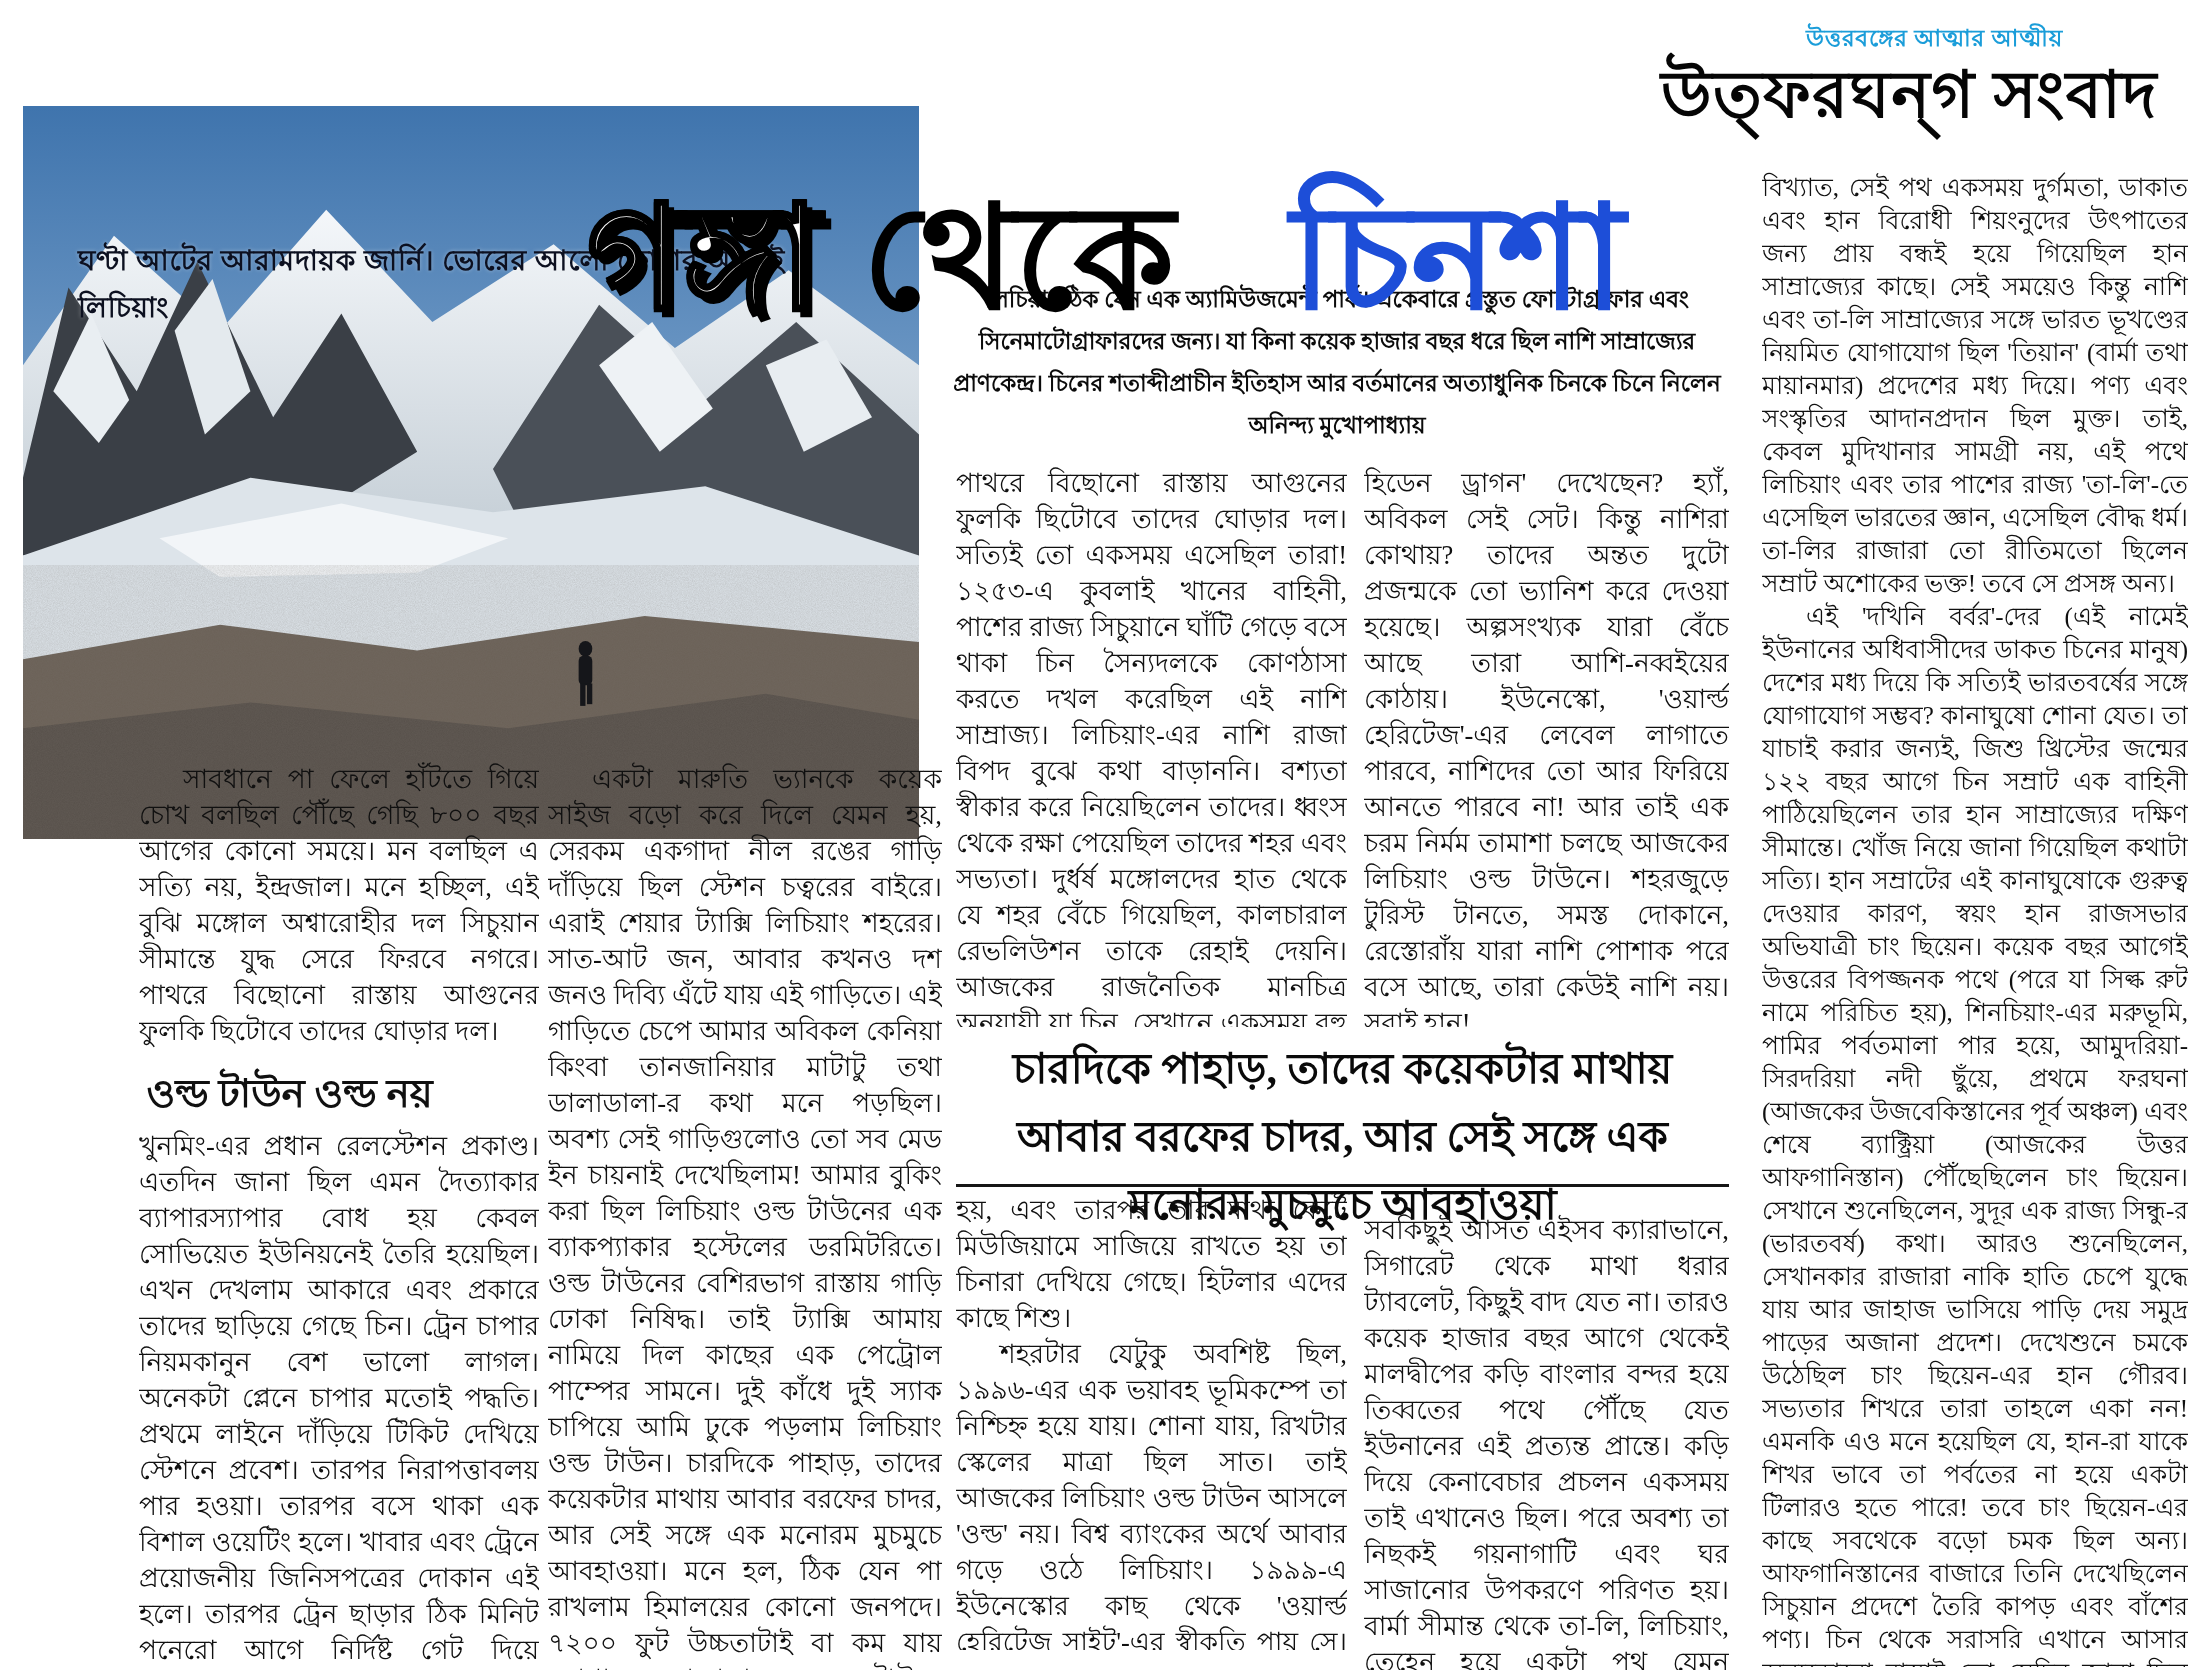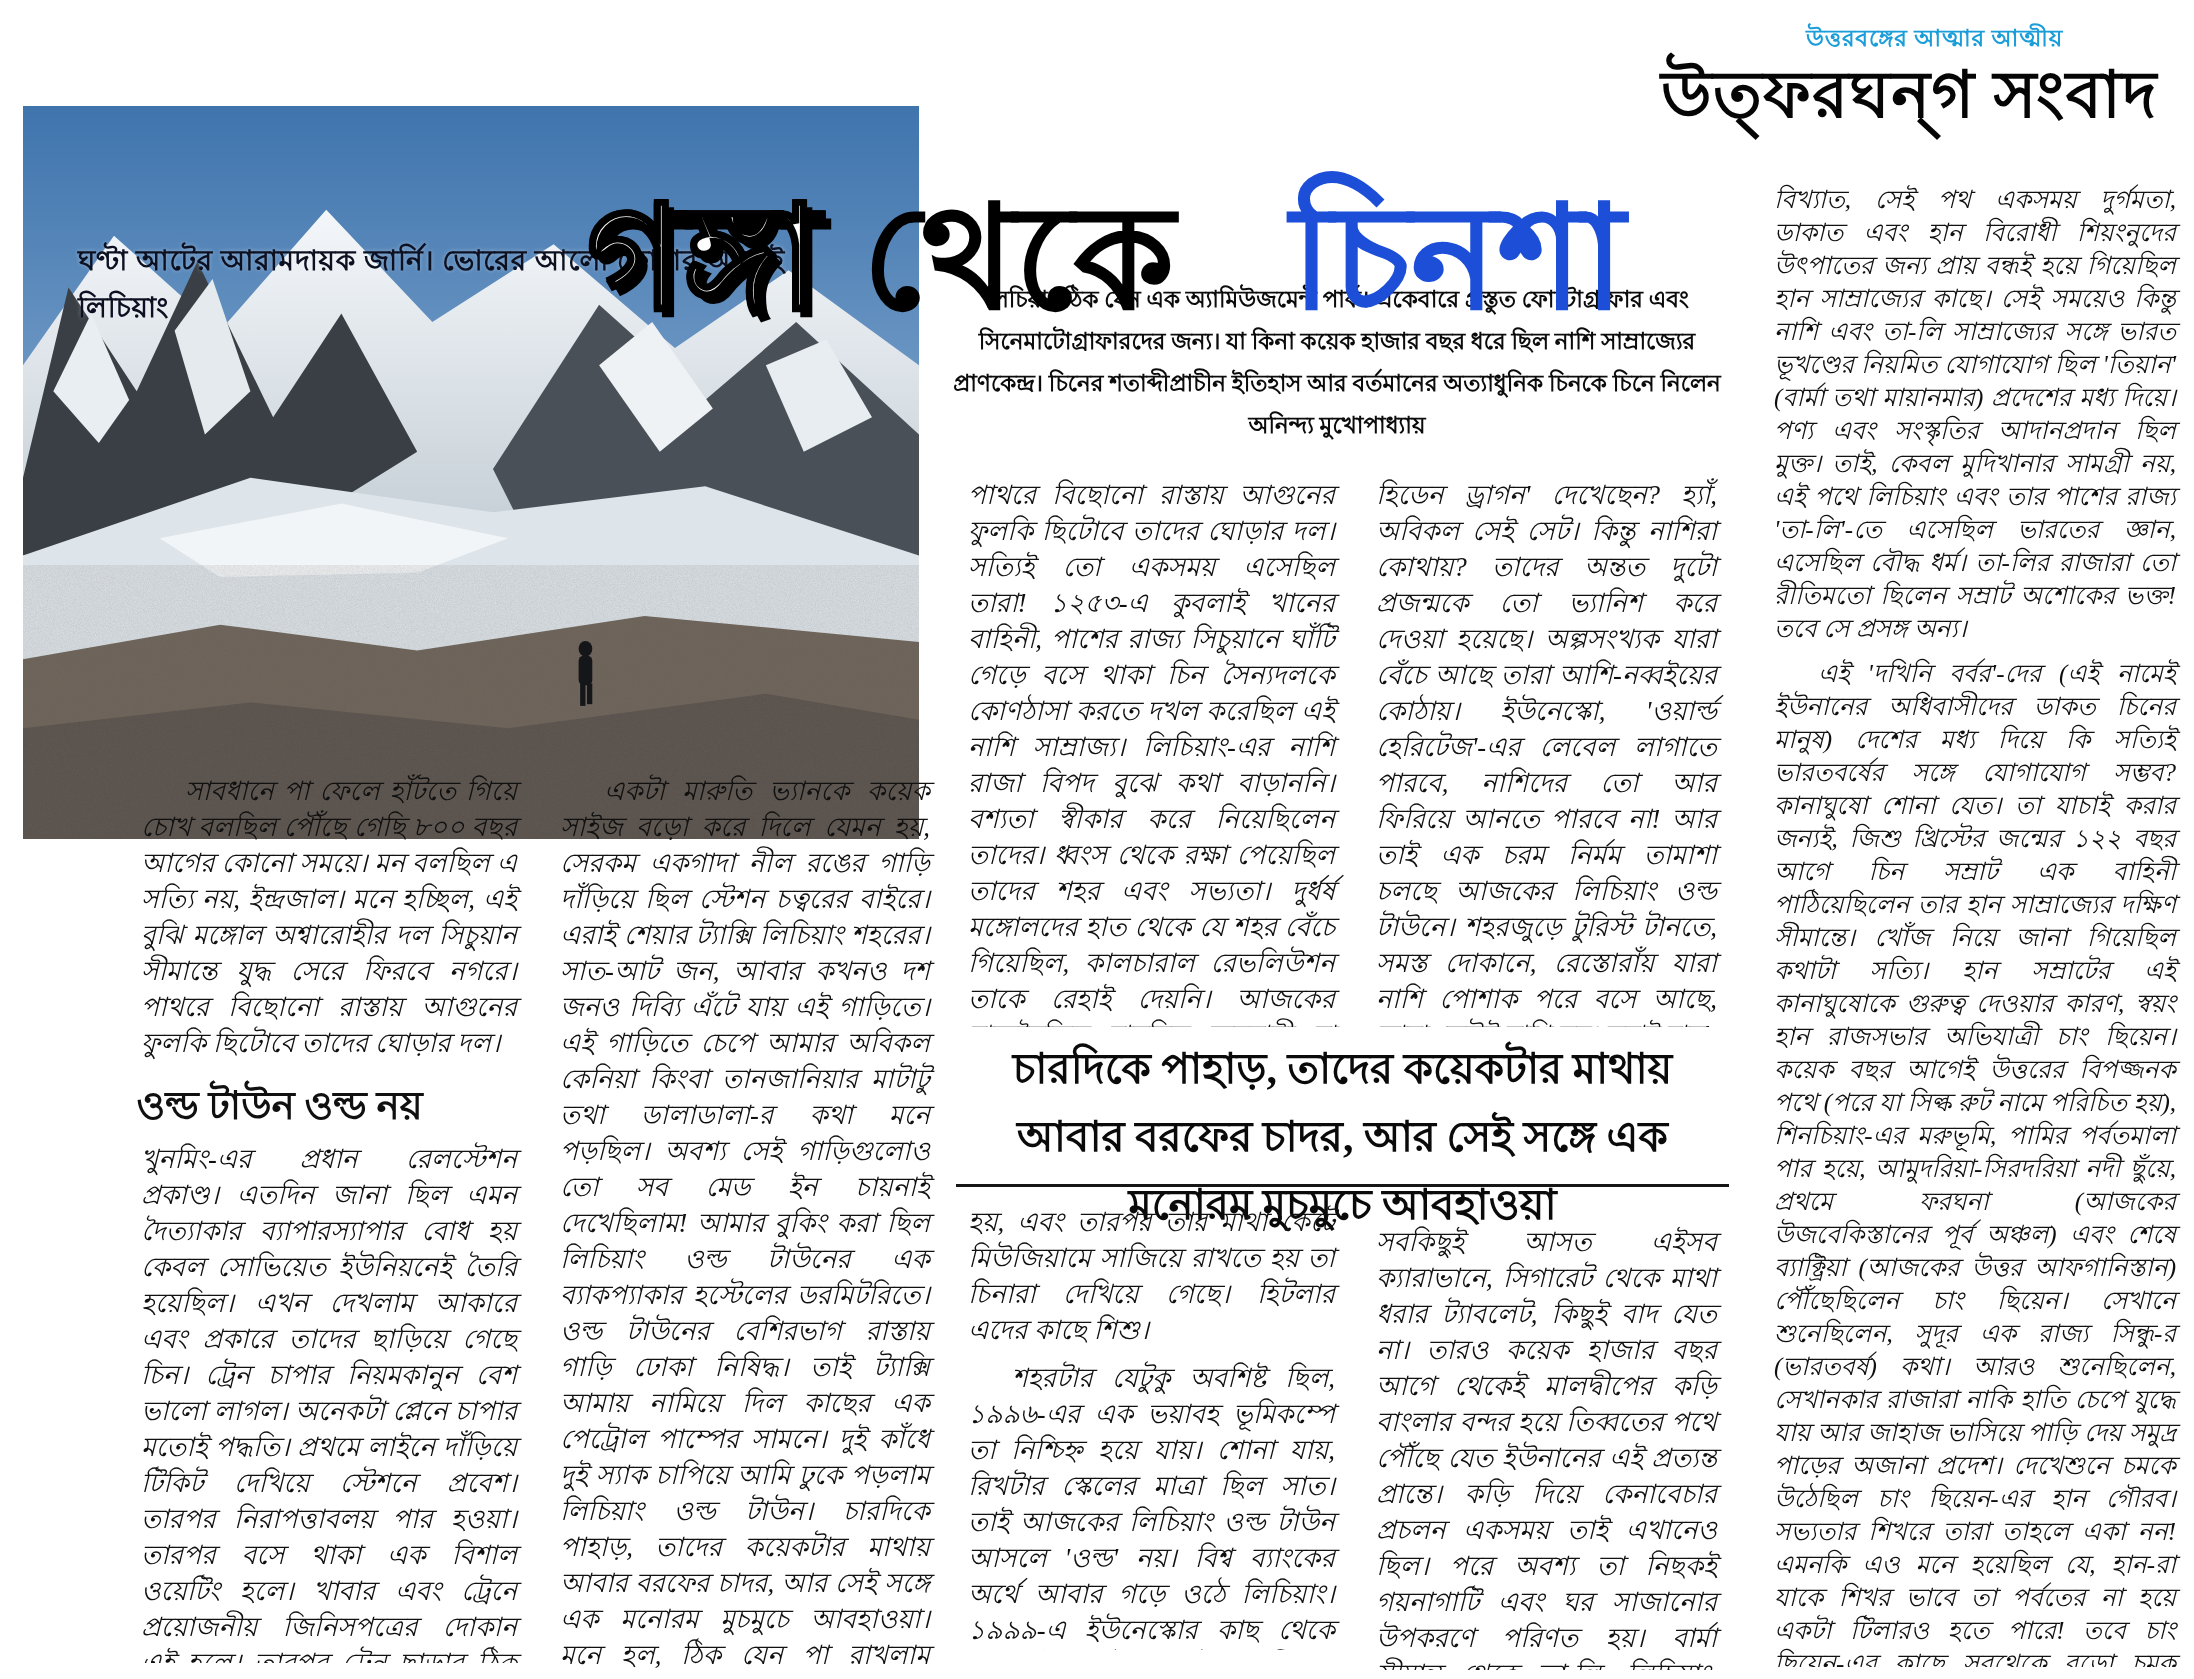--- a/index.html
+++ b/index.html
@@ -21,23 +21,23 @@
         font-weight:bold;font-size:145px;line-height:178px;white-space:nowrap;}
   .headline .w1{color:#ffffff;-webkit-text-stroke:2.3px #000;
         text-shadow:6.8px 6.8px 0 #000, -1.5px -1.5px 0 #000, 1.5px -1.5px 0 #000, -1.5px 1.5px 0 #000;}
   .headline .w2{color:#000;margin-left:42px;}
   .headline .w3{color:#1d4ed8;margin-left:116px;}
   
   .standfirst{position:absolute;left:943px;top:279px;width:788px;height:174px;
         font-size:23px;line-height:42px;font-weight:bold;text-align:center;color:#0b0b0b;}
   
   .col{position:absolute;overflow:hidden;font-size:26.5px;line-height:36px;}
-  .col p{margin:12px;text-align:justify;text-indent:44px;font-style:italic;}
+  .col p{margin:0;text-align:justify;text-indent:44px;}
   .col p.noindent{text-indent:0;}
-  .col-a{left:129px;top:761px;width:400px;height:902px;}
+  .col-a{left:139px;top:761px;width:400px;height:902px;}
   .col-b{left:548px;top:761px;width:394px;height:909px;}
   .col-c-top{left:956px;top:465px;width:391px;height:562px;}
   .col-d-top{left:1364px;top:465px;width:365px;height:562px;}
   .col-c-bot{left:956px;top:1192px;width:391px;height:458px;}
   .col-d-bot{left:1364px;top:1212px;width:365px;height:458px;}
   .col-e{left:1762px;top:171px;width:426px;height:1496px;font-size:25px;line-height:33px;}
   .section-head{font-size:39px;line-height:47px;font-weight:bold;margin:21px 0 10.6px 7.6px;text-indent:0;}
   
   .pullquote{position:absolute;left:956px;top:1035px;width:773px;height:149px;
         font-size:42px;line-height:68px;font-weight:bold;text-align:center;color:#0a0a0a;

